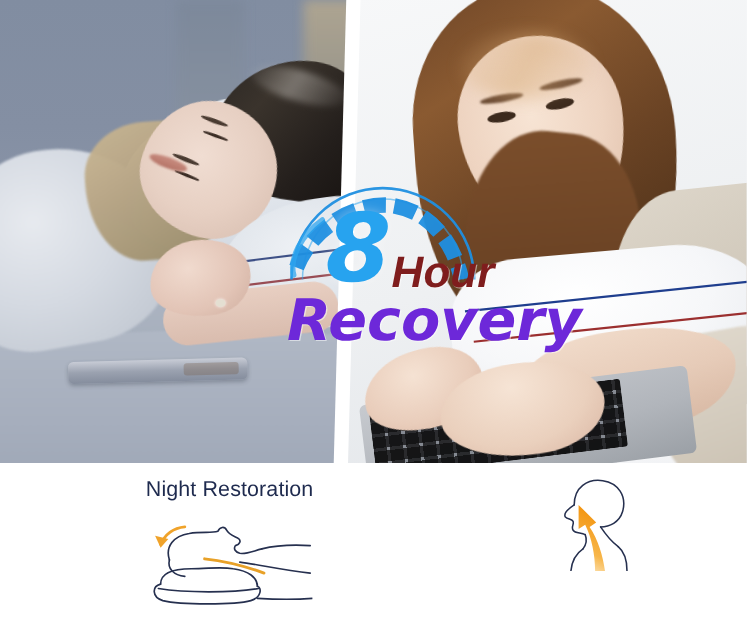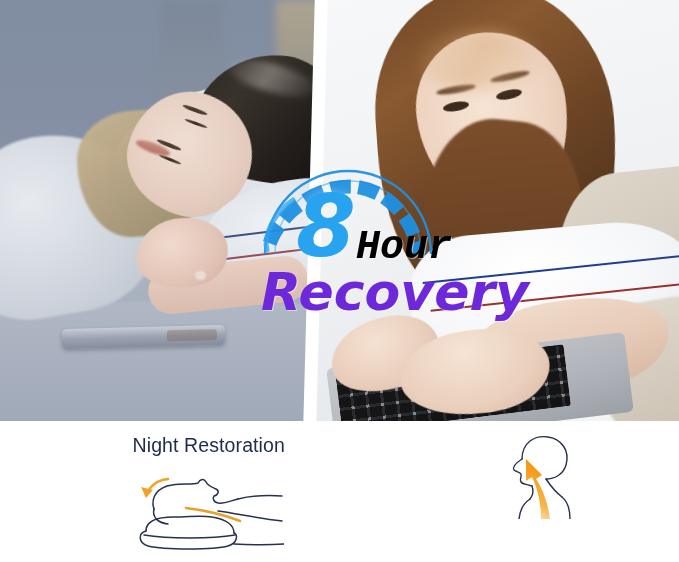--- a/index.html
+++ b/index.html
@@ -406,26 +406,26 @@
     font-size: 86px;
     line-height: 86px;
     color: #27a3ef;
     font-style: italic;
     letter-spacing: -2px;
     text-shadow: 0 0 10px rgba(255,255,255,.35);
   }
   .headline-hour {
     position: absolute;
     left: 356px; top: 228px;
-    font-family: Liberation Mono, monospace;
+    font-family: Liberation Sans, sans-serif;
     font-weight: bold;
     font-style: italic;
     font-size: 40px;
     line-height: 40px;
-    color: #000000;
+    color: #7f1d1d;
     text-shadow: 1px 1px 0 rgba(255,255,255,.5);
     text-align: right;
   }
   .headline-recovery {
     position: absolute;
     left: 261px; top: 262px;
     font-family: "DejaVu Sans", sans-serif;
     font-weight: bold;
     font-style: italic;
     font-size: 52px;

